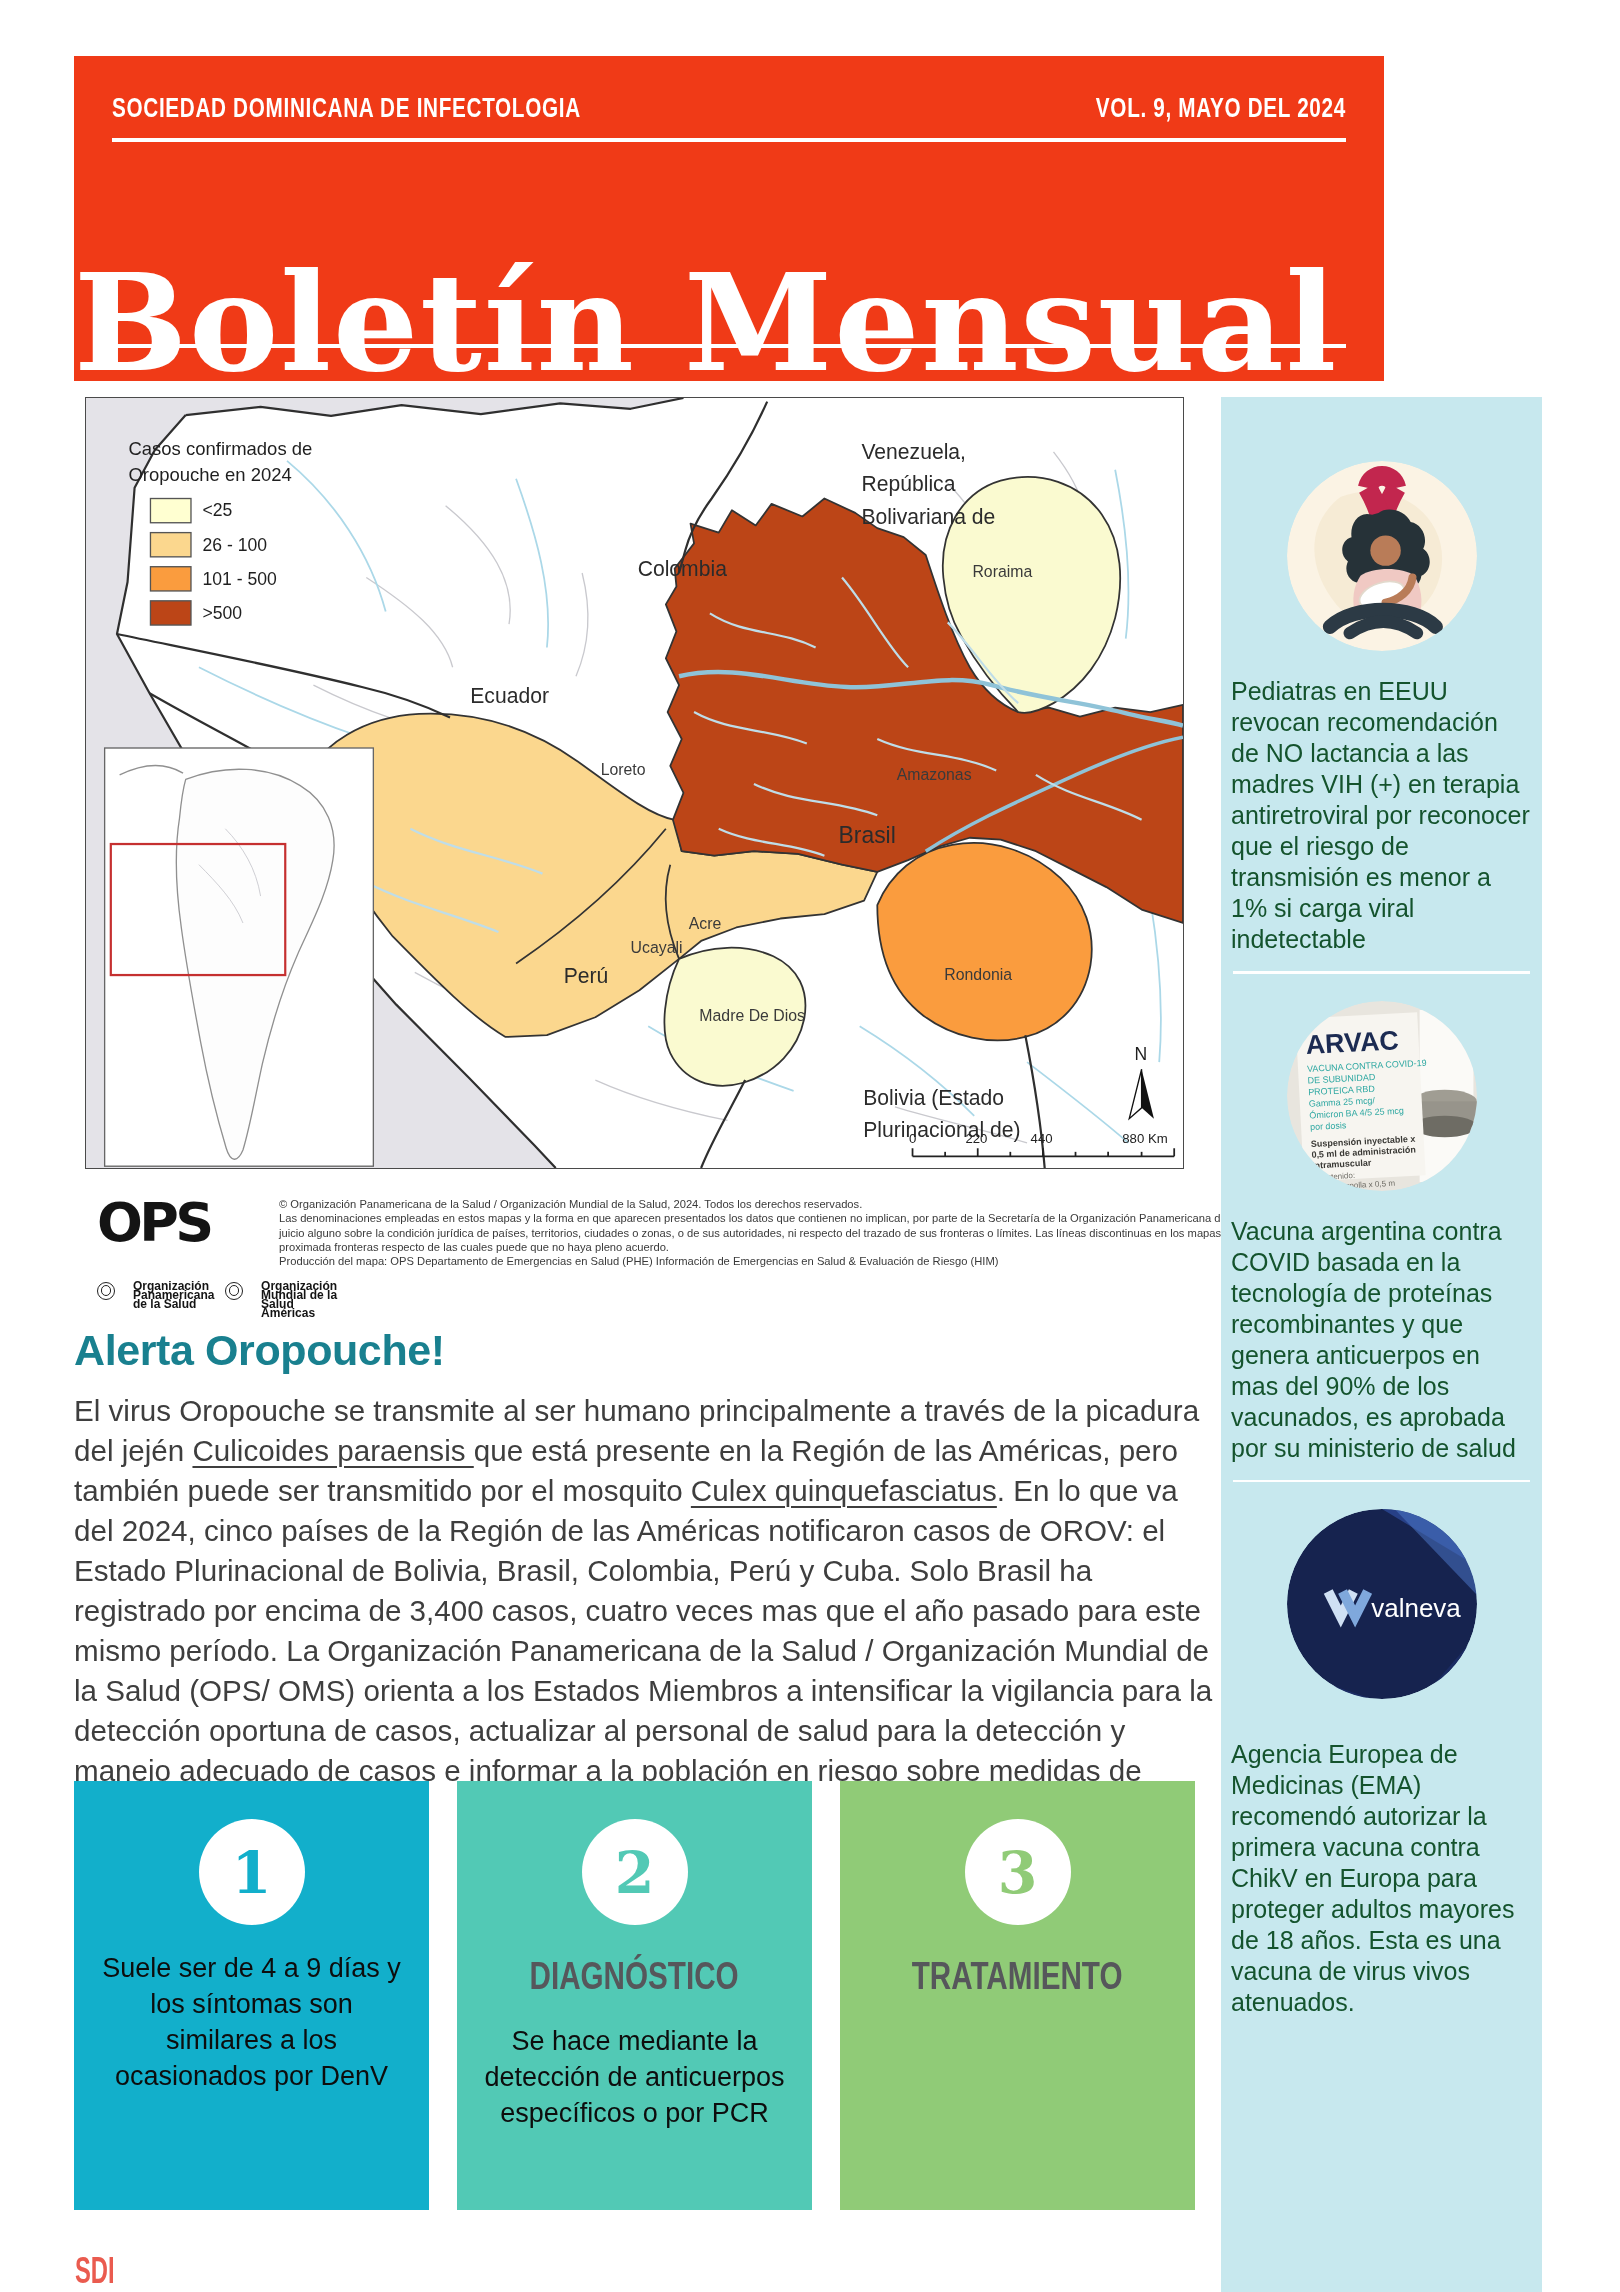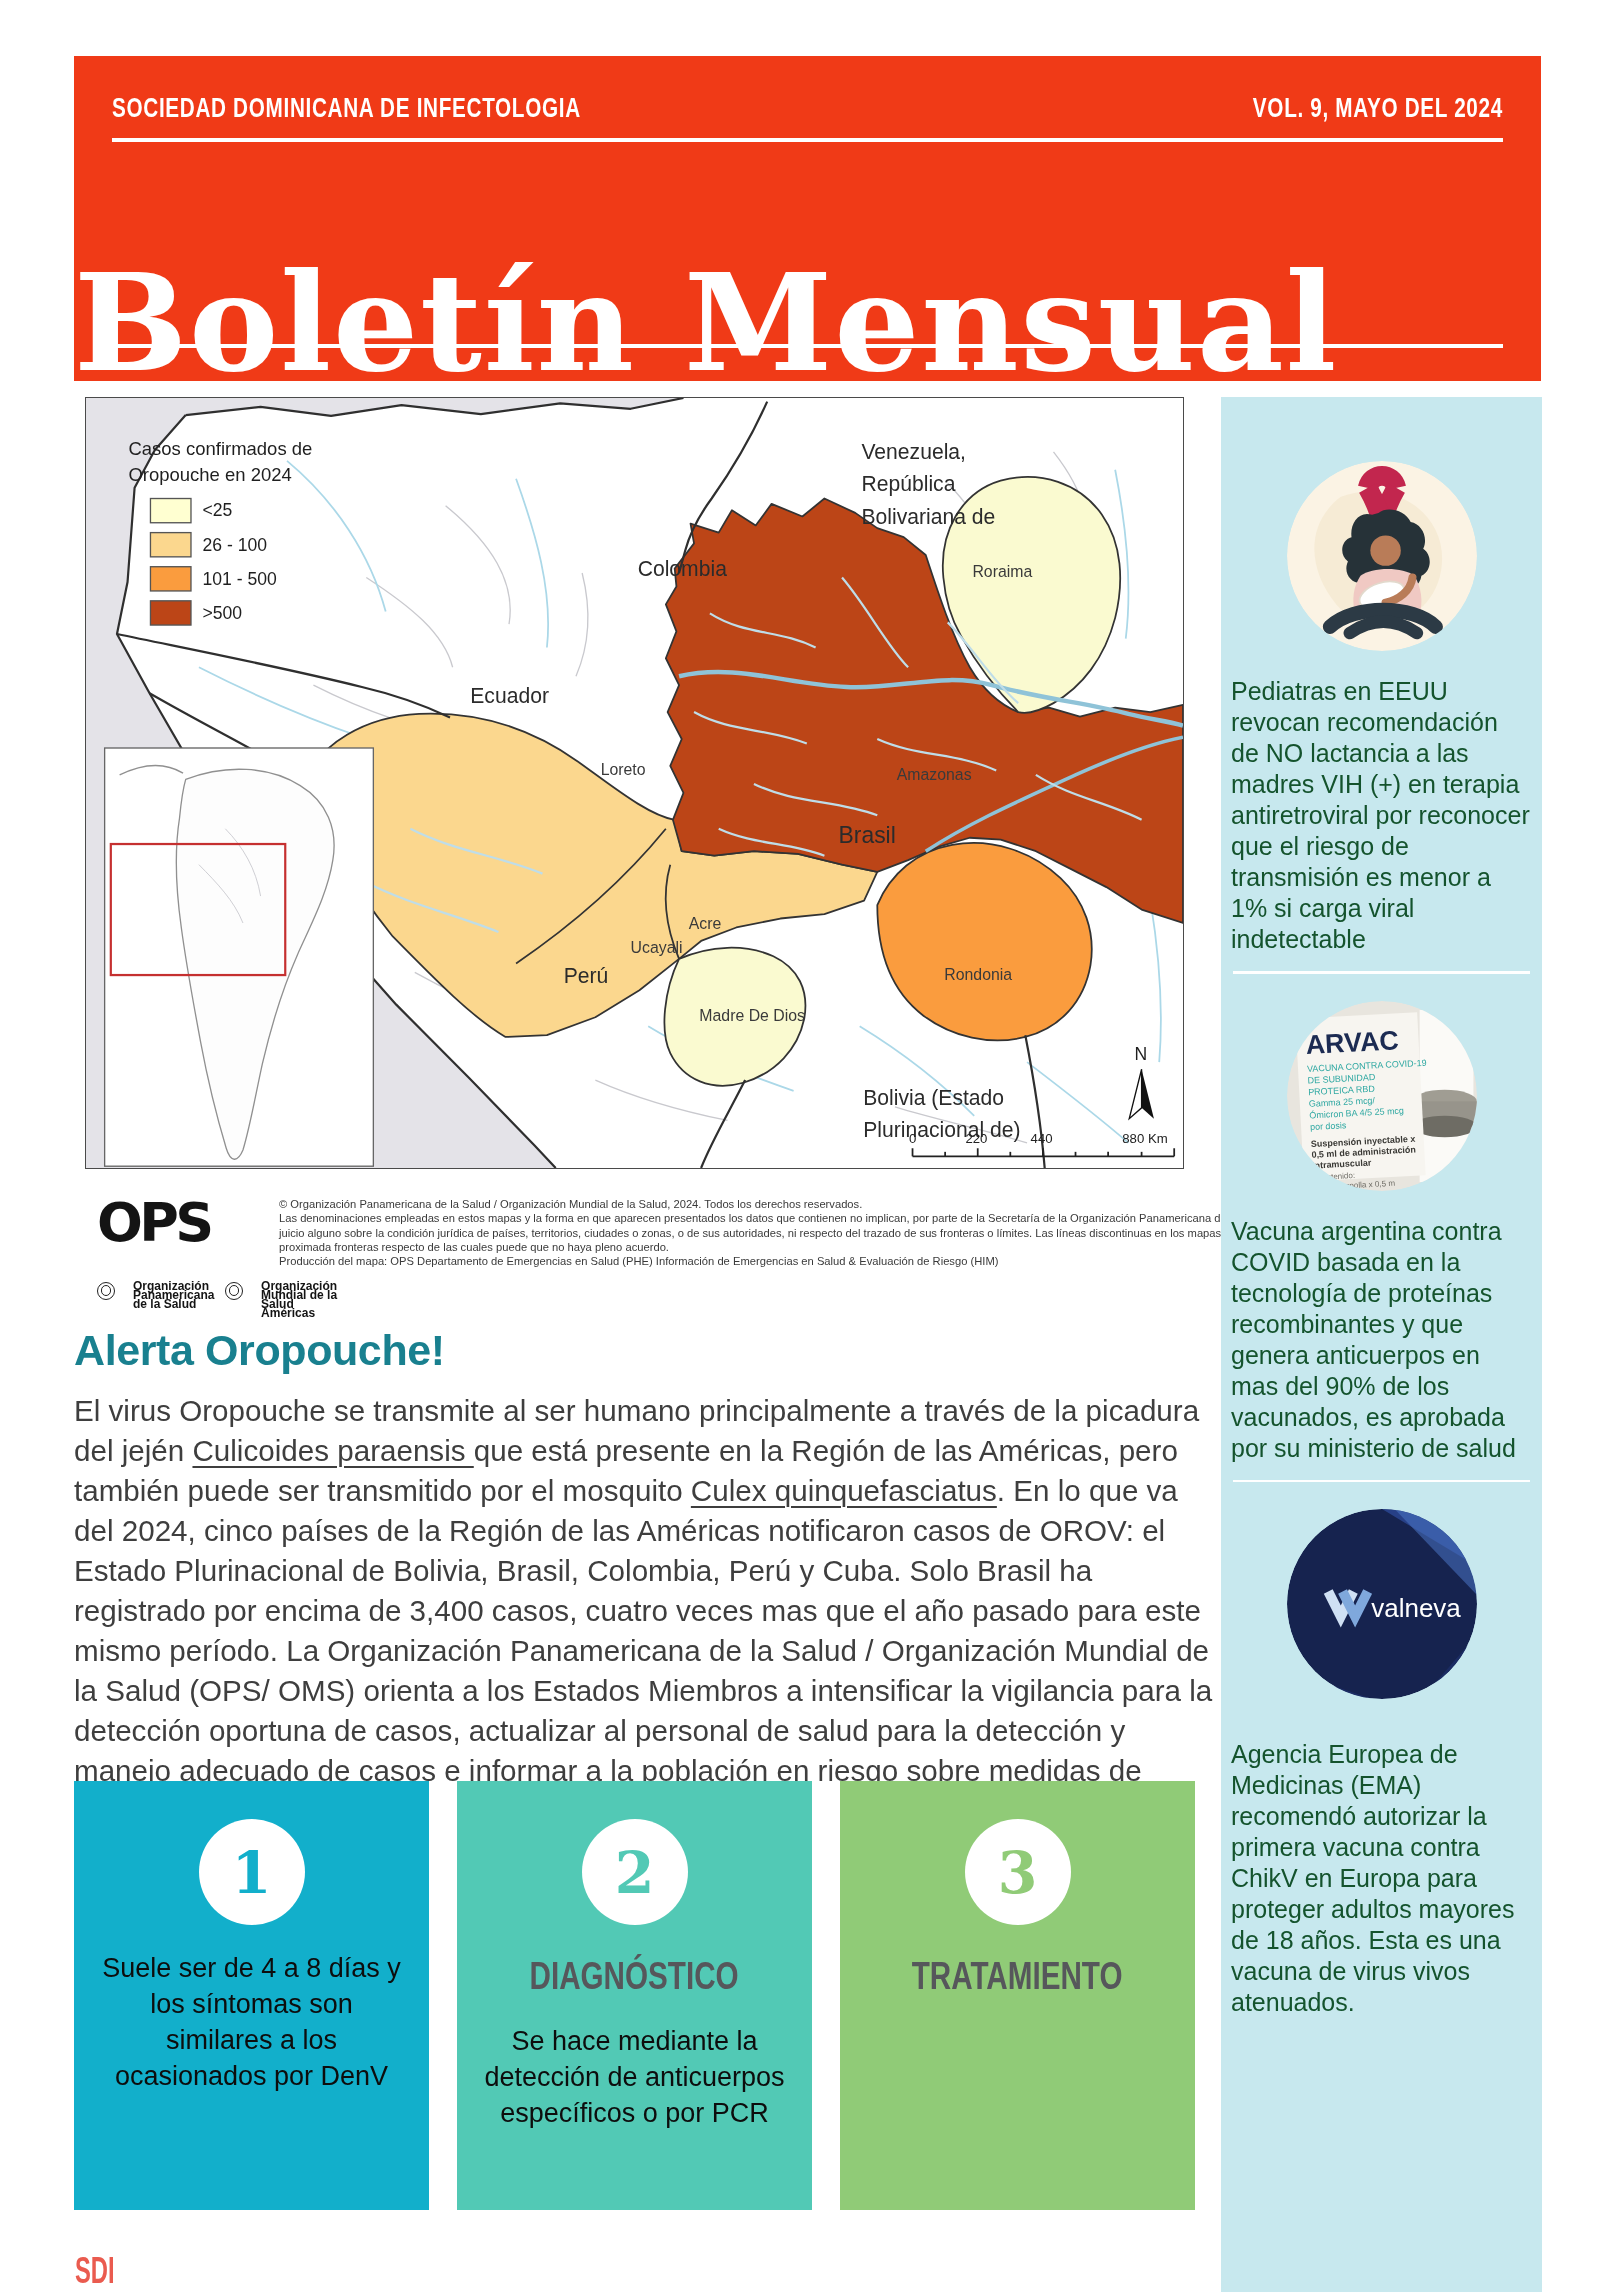--- a/index.html
+++ b/index.html
@@ -1,21 +1,21 @@
 <!DOCTYPE html>
 <html style="font-size:14.3px"><head>
 <meta charset="utf-8">
 <title>Boletín Mensual</title>
 <style>
   html,body{margin:0;padding:0;}
   body{width:1620px;height:2293px;position:relative;background:#fff;
        font-family:"Liberation Sans",sans-serif;overflow:hidden;}
 
   
-  .masthead{position:absolute;left:74px;top:56px;width:1467px;height:325px;background:#F03A17;color:#fff;}
+  .masthead{position:absolute;left:74px;top:56px;width:1310px;height:325px;background:#F03A17;color:#fff;}
   .masthead-top{position:absolute;left:38px;right:38px;top:36px;display:flex;justify-content:space-between;
                 font-size:28px;font-weight:bold;}
   .cond-l{display:inline-block;transform:scaleX(.74);transform-origin:left center;letter-spacing:0.9px;}
   .cond-r{display:inline-block;transform:scaleX(.74);transform-origin:right center;letter-spacing:0.9px;}
   .masthead-rule{position:absolute;left:38px;right:38px;height:3.6px;background:#fff;}
   .rule-top{top:82px;} .rule-bottom{top:288px;}
   .masthead-title{position:absolute;left:0;right:0;top:100px;text-align:left;
                   font-family:"DejaVu Serif",serif;font-weight:bold;font-size:134px;line-height:1.15;letter-spacing:1.8px;}
 
   
@@ -250,21 +250,21 @@
     <div>Producción del mapa: OPS Departamento de Emergencias en Salud (PHE) Información de Emergencias en Salud &amp; Evaluación de Riesgo (HIM)</div>
   </div>
 </div>
 
 <h2 class="article-title">Alerta Oropouche!</h2>
 <p class="article-body"><span>El virus Oropouche se transmite al ser humano principalmente a través de la picadura del jején </span><span class="u">Culicoides paraensis </span><span>que está presente en la Región de las Américas, pero también puede ser transmitido por el mosquito </span><span class="u">Culex quinquefasciatus</span><span>. En lo que va del 2024, cinco países de la Región de las Américas notificaron casos de OROV: el Estado Plurinacional de Bolivia, Brasil, Colombia, Perú y Cuba. Solo Brasil ha registrado por encima de 3,400 casos, cuatro veces mas que el año pasado para este mismo período.  La Organización Panamericana de la Salud / Organización Mundial de la Salud (OPS/ OMS) orienta a los Estados Miembros a intensificar la vigilancia para la detección oportuna de casos, actualizar al personal de salud para la detección y manejo adecuado de casos e informar a la población en riesgo sobre medidas de prevención y control.</span></p>
 
 <div class="steps">
   <div class="step step1">
     <div class="step-badge">1</div>
-    <div class="step-text">Suele ser de 4 a 8 días y los síntomas son similares a los ocasionados por DenV</div>
+    <div class="step-text">Suele ser de 4 a 9 días y los síntomas son similares a los ocasionados por DenV</div>
   </div>
   <div class="step step2">
     <div class="step-badge">2</div>
     <div class="step-title"><span>DIAGNÓSTICO</span></div>
     <div class="step-text">Se hace mediante la detección de anticuerpos específicos o por PCR</div>
   </div>
   <div class="step step3">
     <div class="step-badge">3</div>
     <div class="step-title"><span>TRATAMIENTO</span></div>
   </div>

